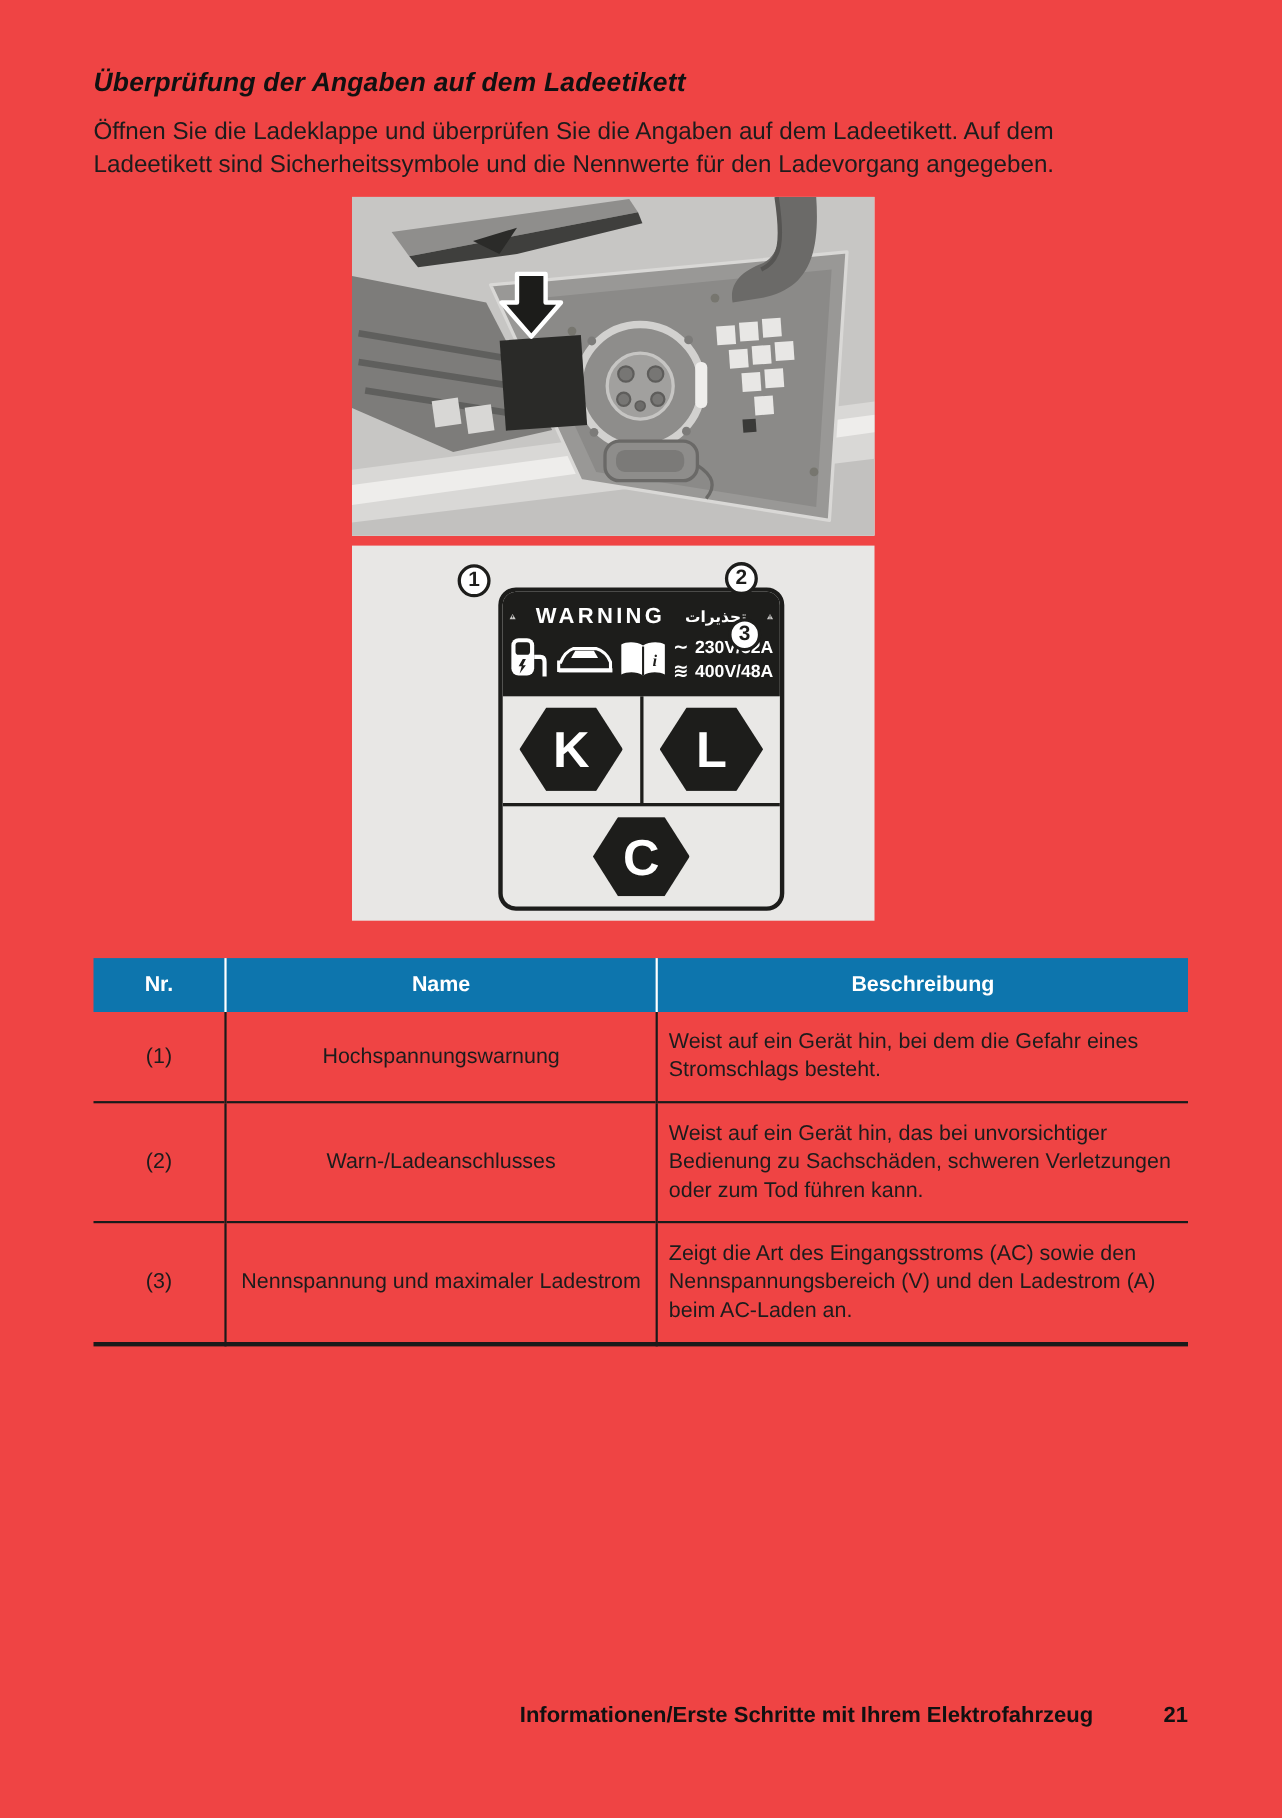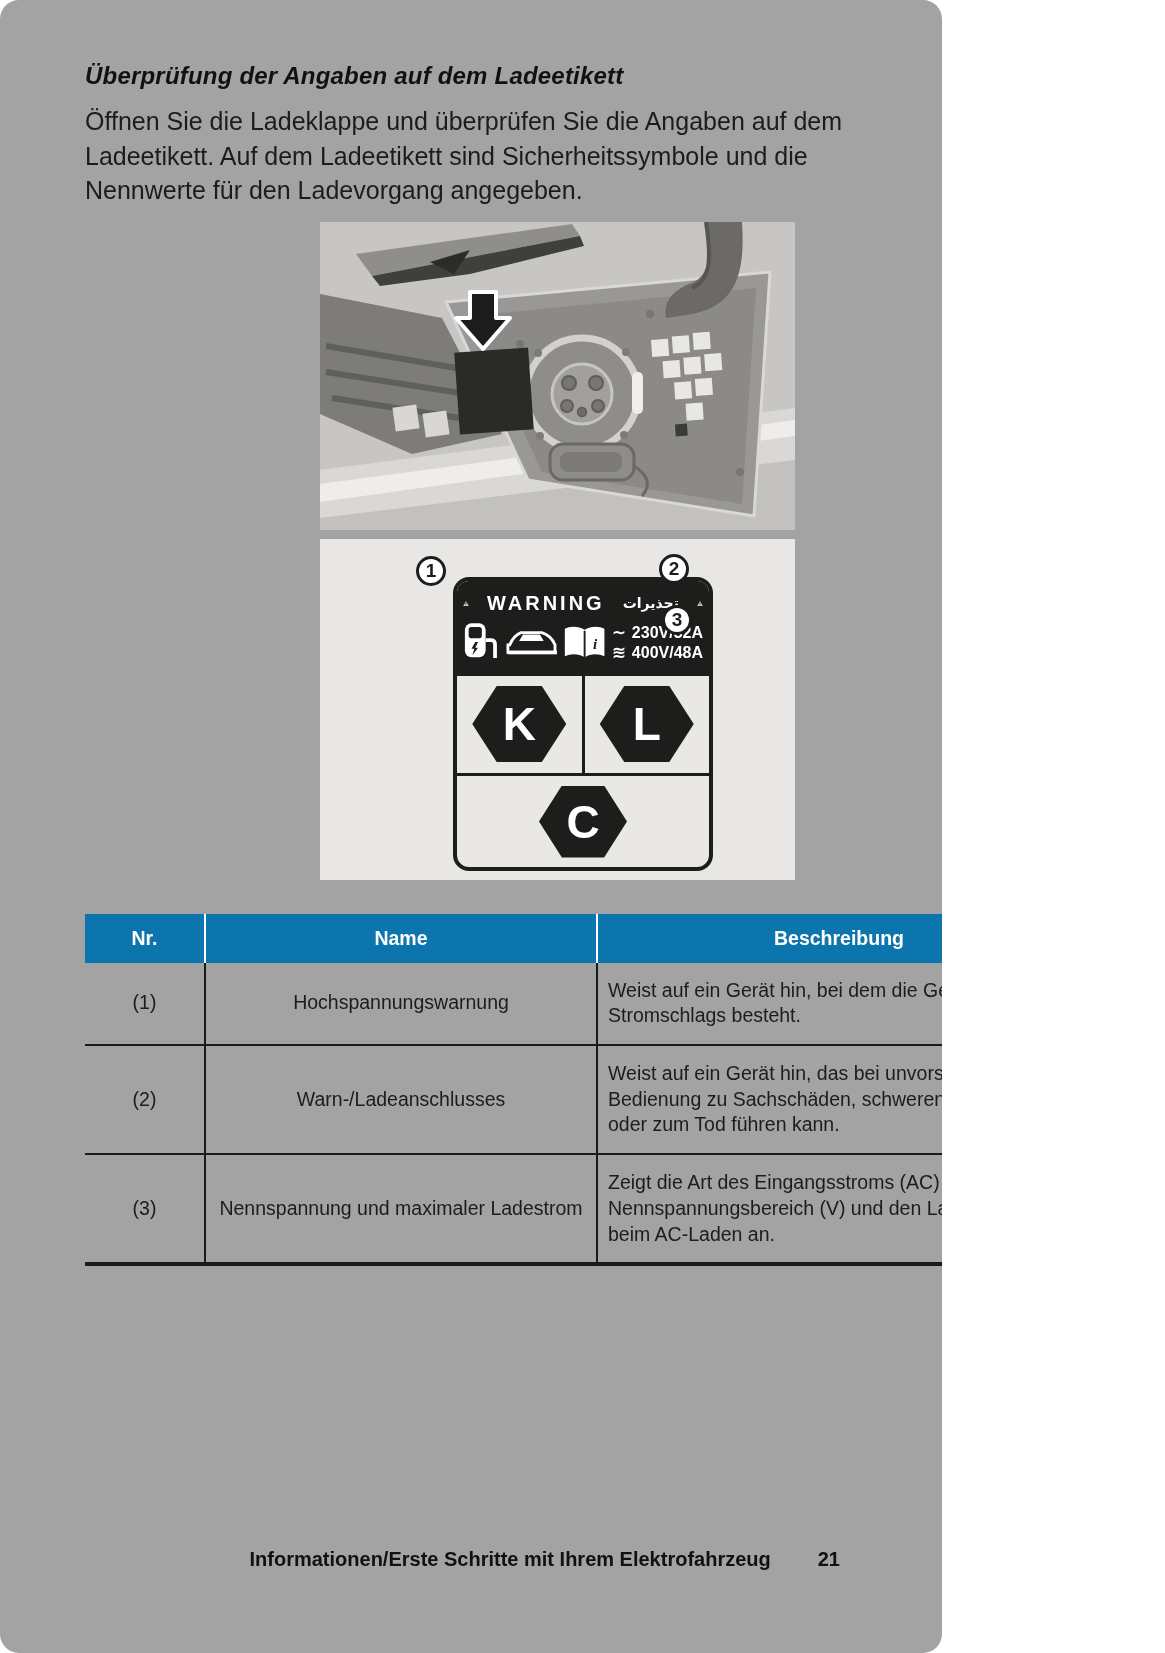--- a/index.html
+++ b/index.html
@@ -1,29 +1,28 @@
 <!DOCTYPE html>
 <html><head>
 <meta charset="utf-8">
 <style>
   html,body{margin:0;padding:0;background:#ffffff;}
   .page{
-    position:relative;width:942px;height:1653px;background:#a3a3a3;
+    position:relative;width:1165px;height:1653px;background:#ef4444;
     font-family:"Liberation Sans","DejaVu Sans",sans-serif;color:#1a1a1a;
     overflow:hidden;
-    border-radius:19px;
   }
   .content{padding:62px 85px 0 85px;}
   h1.sec{
     font-size:24px;font-style:italic;font-weight:bold;margin:0 0 14px 0;
     letter-spacing:.2px;color:#111;
   }
   h1.sec.second{margin-top:24px;}
   p.body{
-    font-size:25px;line-height:1.38;margin:0;color:#1c1c1c;max-width:960px;
+    font-size:22px;line-height:1.38;margin:0;color:#1c1c1c;max-width:960px;
   }
   
   .fig{position:relative;margin-left:235px;background:#e8e7e5;}
   .fig1{width:475px;height:308px;margin-top:14px;}
   .fig2{width:475px;height:341px;margin-top:9px;}
   .fig svg{display:block;}
   
   .label-card{
     position:absolute;left:133px;top:38px;width:260px;height:294px;
     border:4px solid #1d1d1b;border-radius:16px;background:#e9e8e6;
@@ -74,24 +73,24 @@
     line-height:1.32;
   }
   table.legend tbody tr{border-bottom:2px solid #1a1a1a;}
   table.legend tbody tr:last-child{border-bottom:4px solid #1a1a1a;}
   td.c-nr{width:95px;text-align:center;border-right:2px solid #1a1a1a;}
   td.c-name{width:366px;text-align:center;border-right:2px solid #1a1a1a;padding-left:30px;padding-right:30px;box-sizing:border-box;}
   td.c-desc{text-align:left;padding-left:14px;padding-right:55px;}
   th.h-nr{width:95px;} th.h-name{width:366px;}
   
   .footer{
-    position:absolute;top:1548px;right:102px;font-size:20px;font-weight:bold;
+    position:absolute;top:1548px;right:85px;font-size:20px;font-weight:bold;
     color:#111;display:flex;align-items:baseline;
   }
-  .footer .pnum{margin-left:47px;}
+  .footer .pnum{margin-left:64px;}
 </style>
 </head>
 <body>
 
 <div class="page">
   <div class="content">
 
     <h1 class="sec">Überprüfung der Angaben auf dem Ladeetikett</h1>
     <p class="body">Öffnen Sie die Ladeklappe und überprüfen Sie die Angaben auf dem Ladeetikett. Auf dem Ladeetikett sind Sicherheitssymbole und die Nennwerte für den Ladevorgang angegeben.</p>
 

